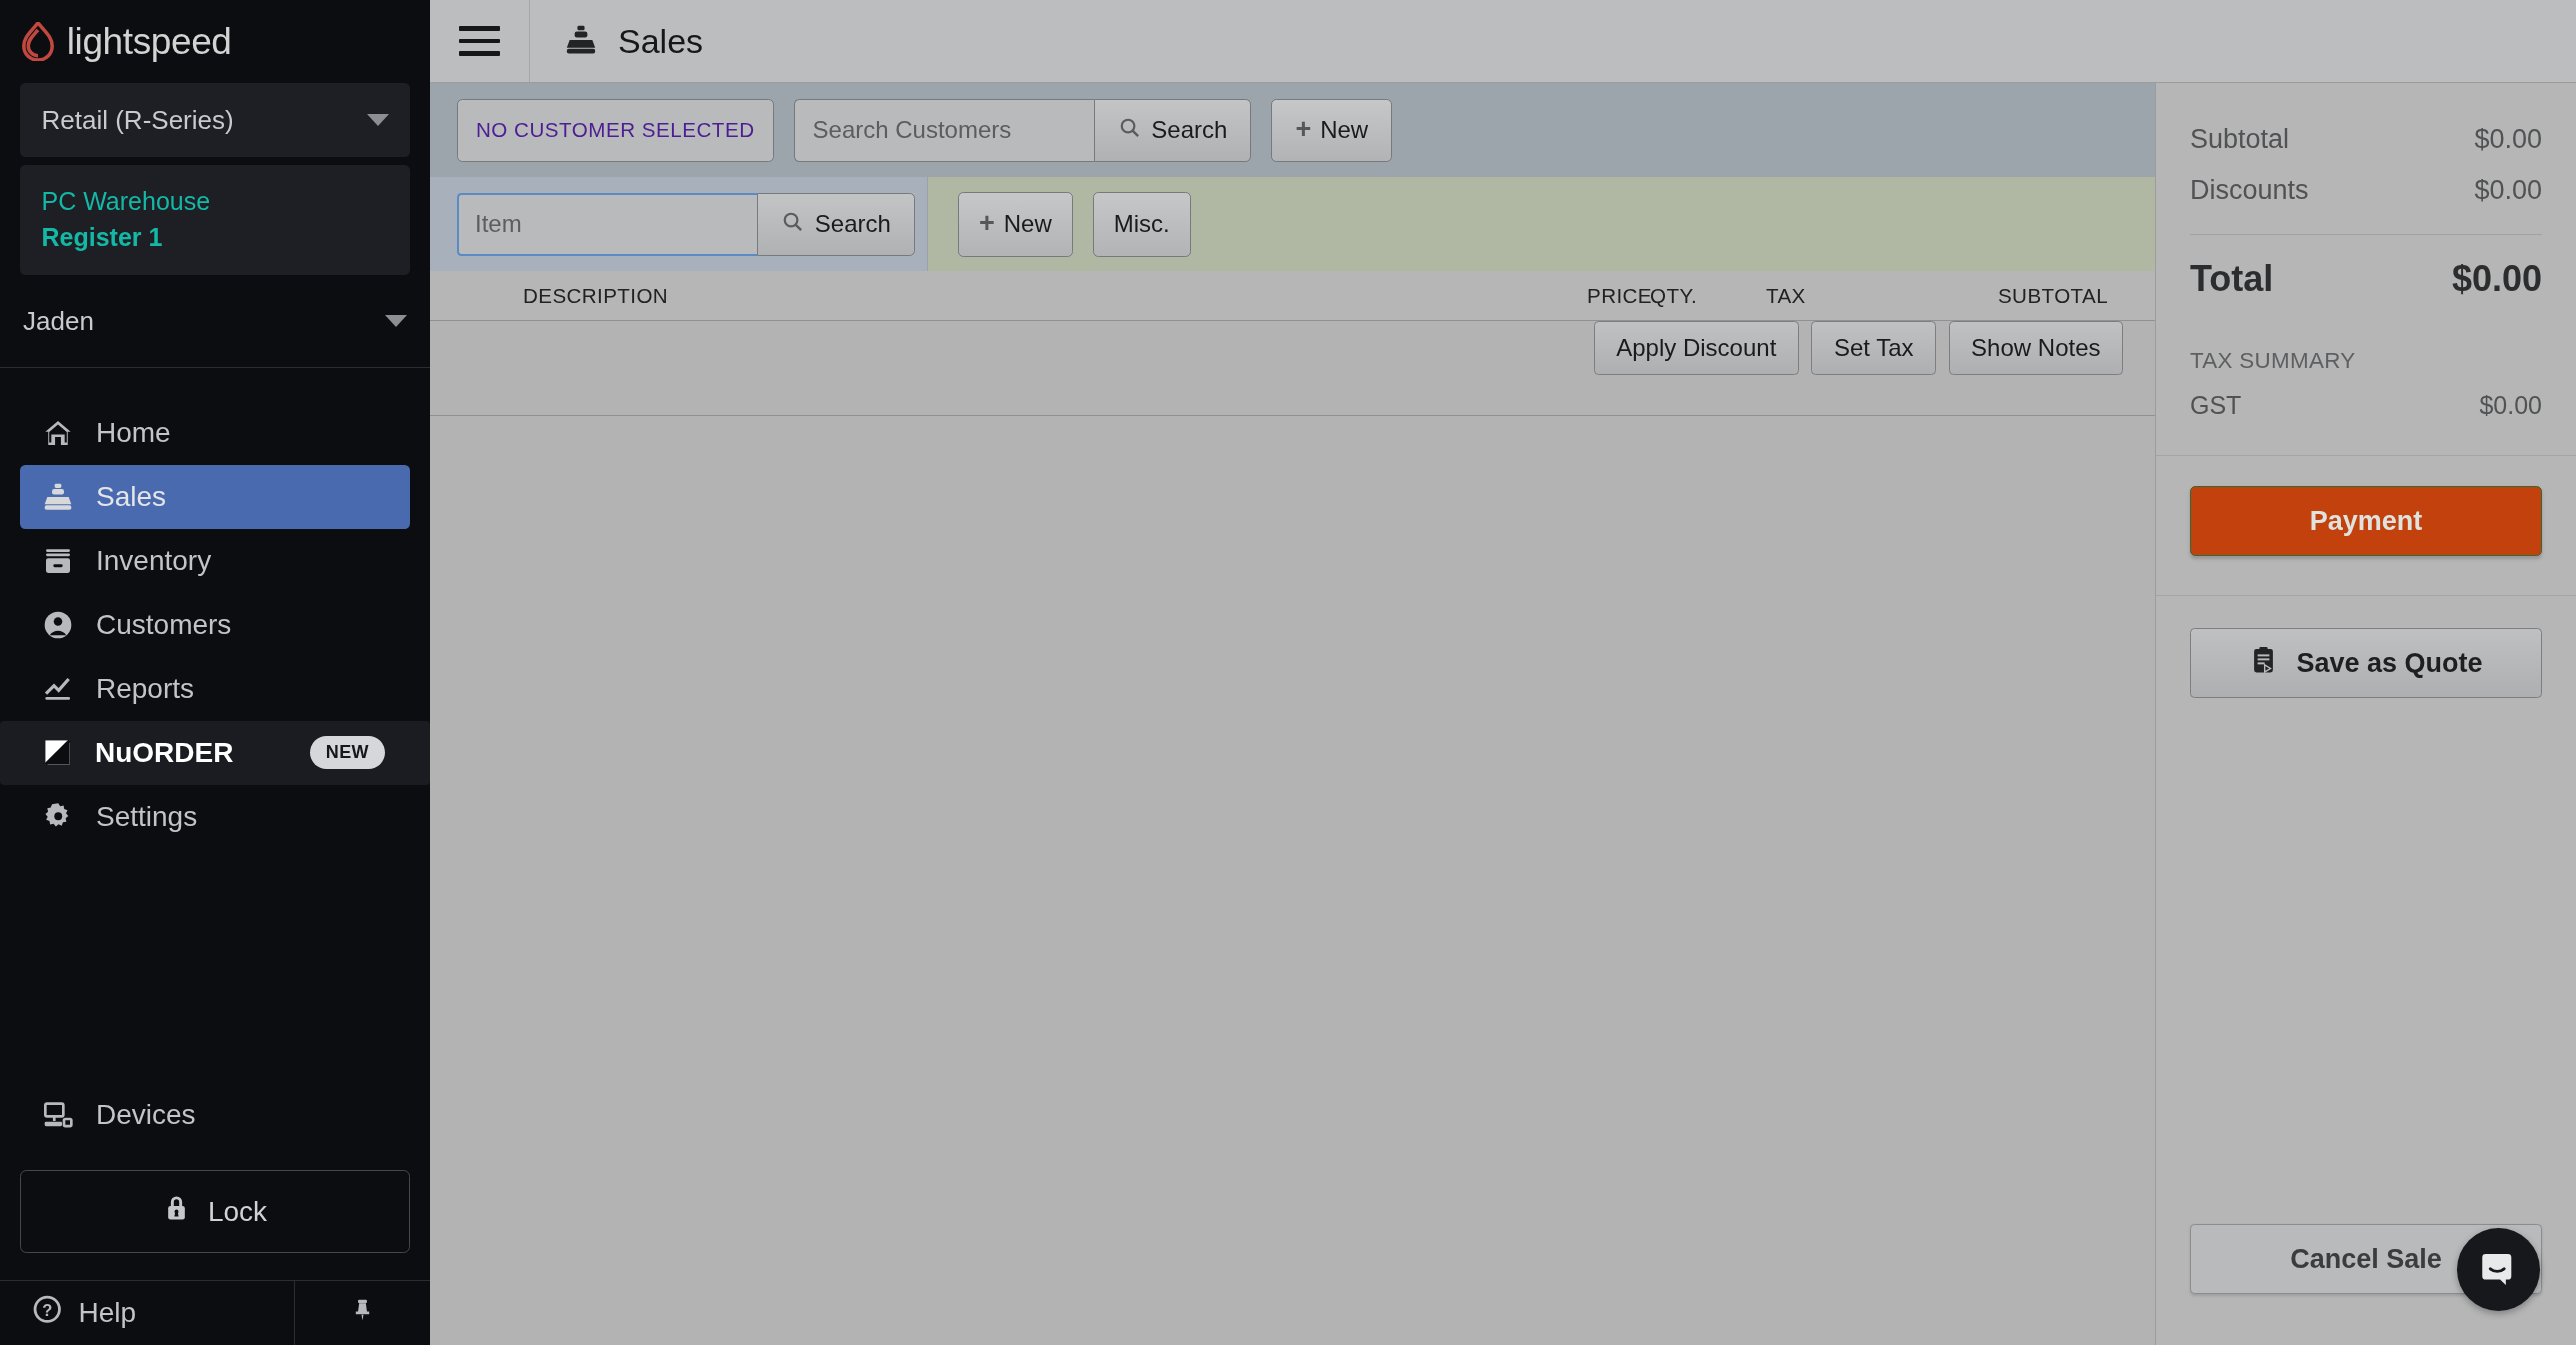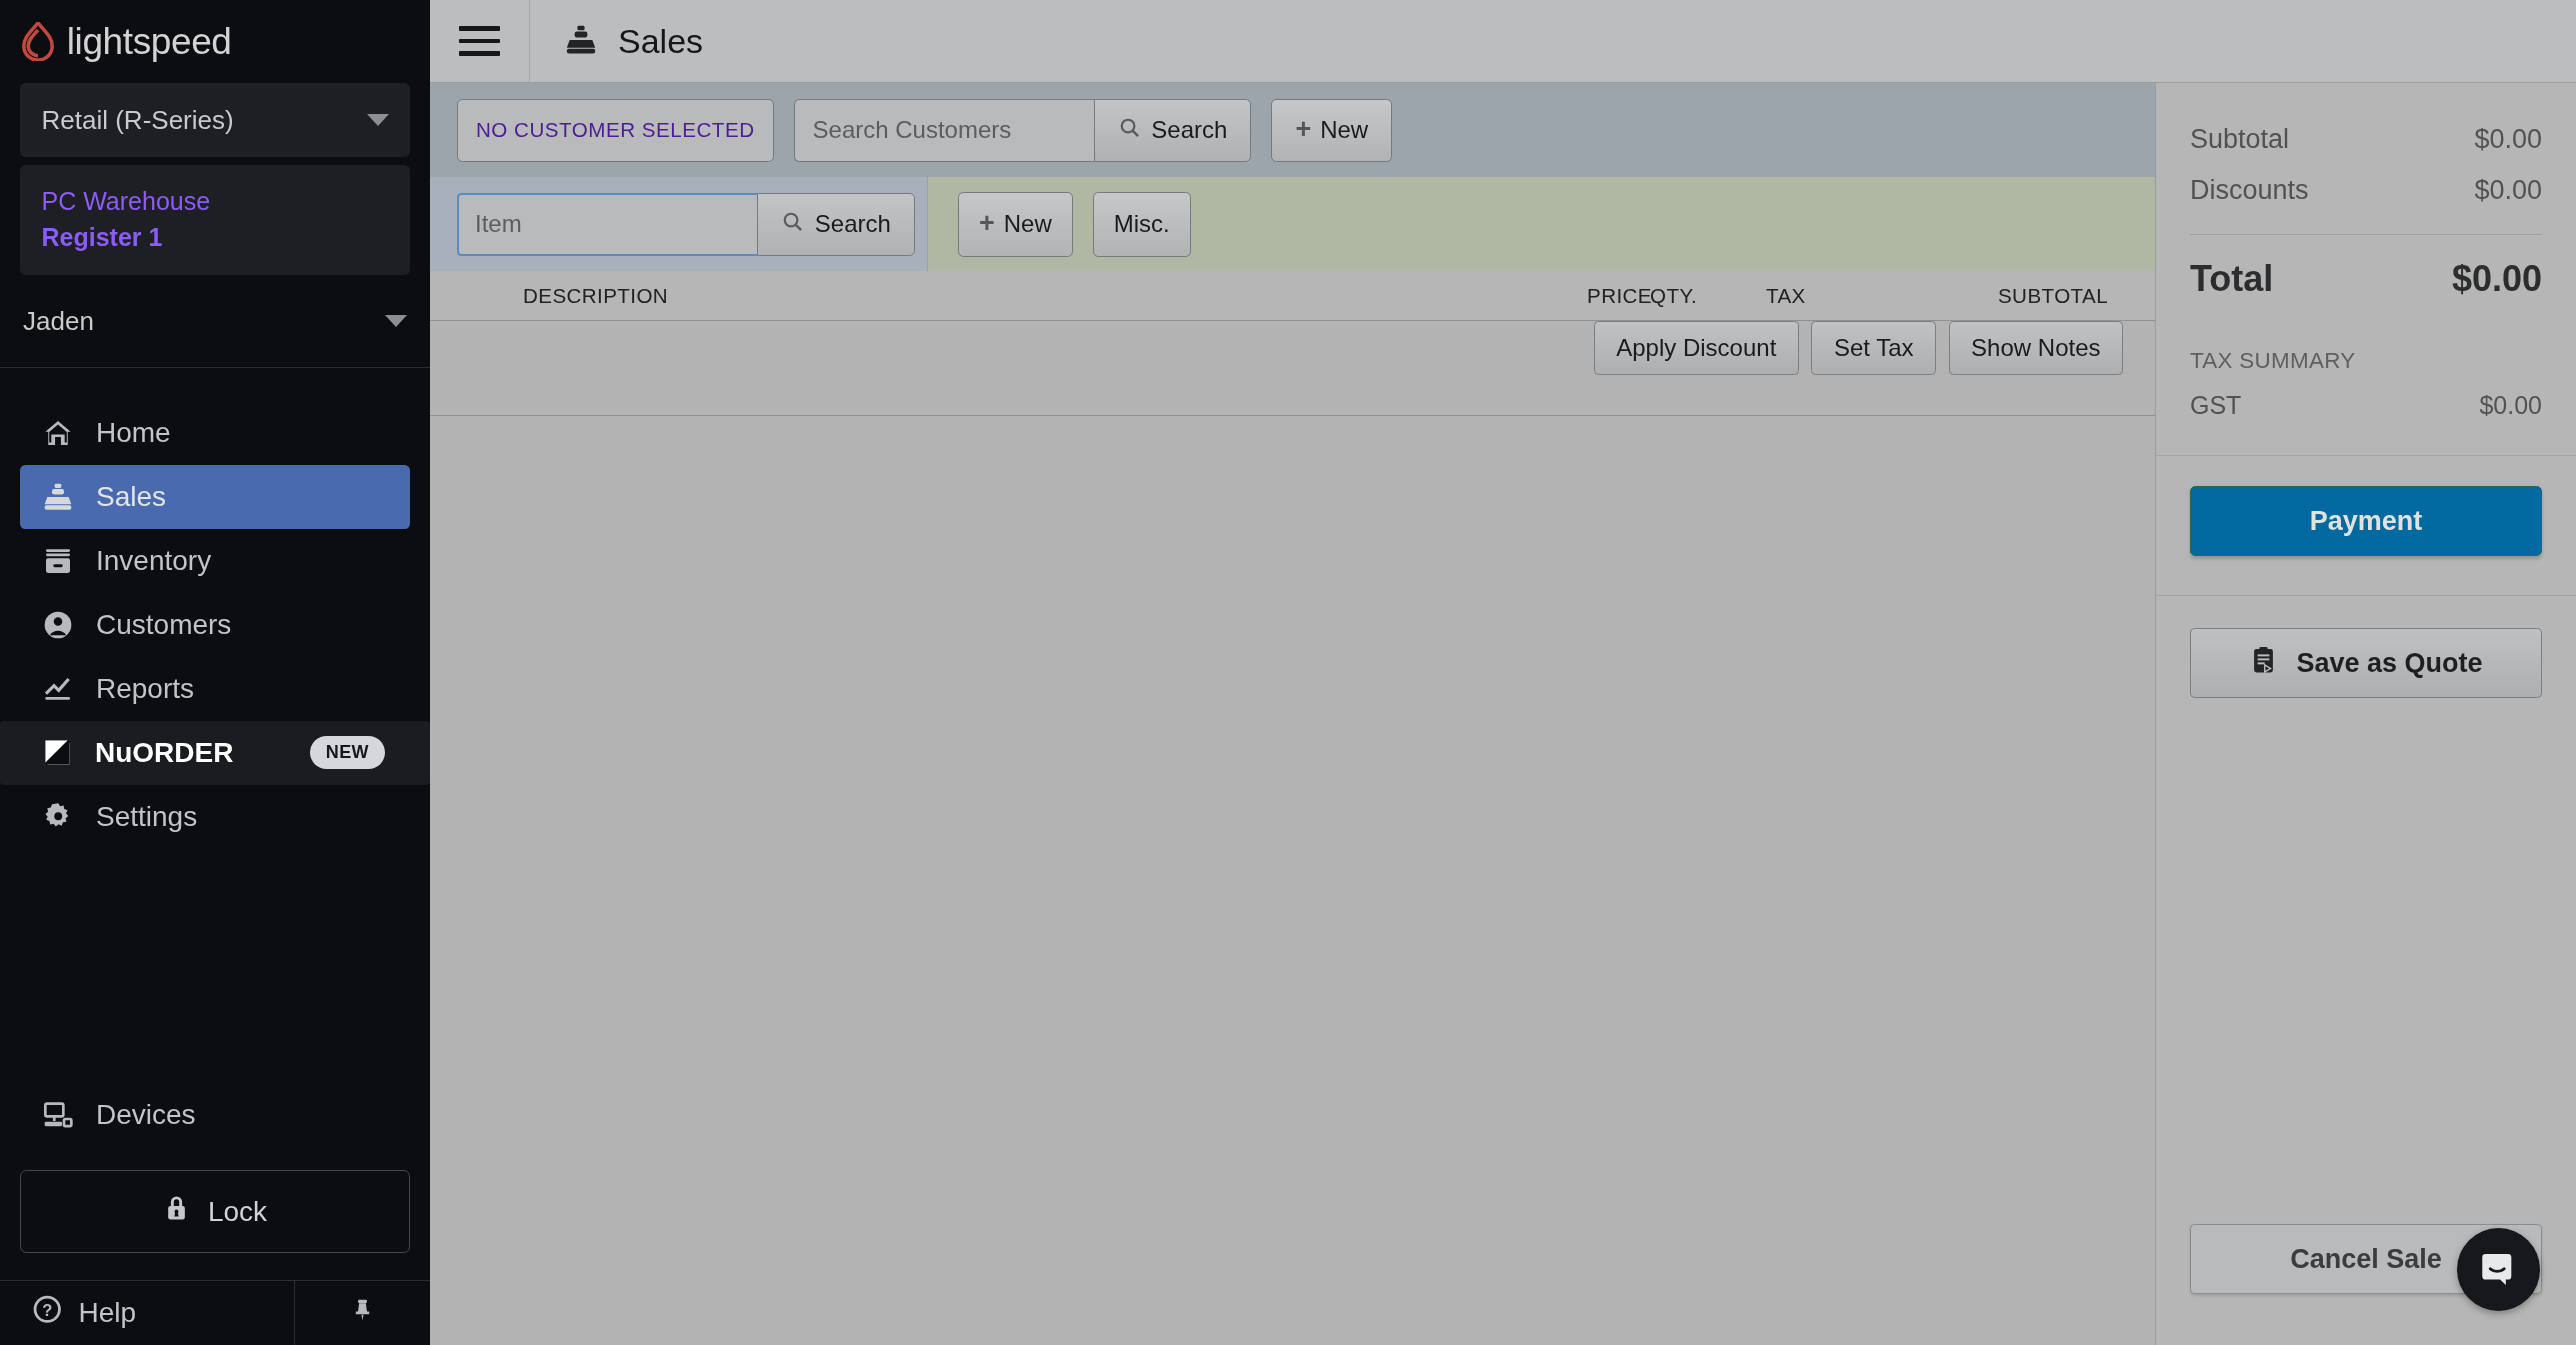--- a/index.html
+++ b/index.html
@@ -24,21 +24,21 @@
   .store-select {
     margin: 0 20px; height: 74px; background: #1d1f24; border-radius: 5.4px;
     display: flex; align-items: center; padding: 0 21.5px;
     color: #c9cacc; font-size: 26px; justify-content: space-between; cursor: pointer;
   }
   .caret { width: 0; height: 0; border-left: 11.7px solid transparent;
            border-right: 11.7px solid transparent; border-top: 12.6px solid #8c8e93; }
 
   .register-box {
     margin: 8px 20px 0; background: #1d1f24; border-radius: 5.4px;
-    padding: 18px 21.5px 20px; color: #8b5cf6;
+    padding: 18px 21.5px 20px; color: #14b8a6;
   }
   .register-box .r1 { font-size: 25px; line-height: 36px; }
   .register-box .r2 { font-size: 25px; line-height: 36px; font-weight: 700; }
 
   .user-row {
     height: 93px; display: flex; align-items: center; justify-content: space-between;
     padding: 0 23px 0 23px; color: #c9cacc; font-size: 26px; cursor: pointer;
     border-bottom: 0.9px solid #2b2d33;
   }
 
@@ -172,21 +172,21 @@
   .totals { padding: 30.5px 34px 0; }
   .trow { display: flex; justify-content: space-between; align-items: baseline;
           font-size: 27px; color: #515254; padding: 10px 0; }
   .divider { height: 0.9px; background: #a0a1a2; margin: 18px 0 12.6px; }
   .trow.total { font-size: 36px; font-weight: 700; color: #2c2d2f; padding: 10.8px 0 16px; }
   .tax-summary-label { font-size: 22.4px; color: #5e5f61; padding: 32px 0 9px; letter-spacing: 0.3px; }
   .trow.small { font-size: 25px; padding: 8px 0; }
 
   .pay-section { border-top: 0.9px solid #a4a5a6; margin-top: 27px; padding: 30.5px 34px 39px; }
   .payment-btn {
-    height: 70px; width: 100%; background: #0369a1; border: 0.9px solid #2f6b37;
+    height: 70px; width: 100%; background: #c2410c; border: 0.9px solid #2f6b37;
     border-radius: 5.4px; color: #dfe3e0; font-size: 27px; font-weight: 700;
     display: flex; align-items: center; justify-content: center; cursor: pointer;
     box-shadow: 0 2.7px 3.6px rgba(0,0,0,0.18);
   }
   .quote-section { border-top: 0.9px solid #a4a5a6; padding: 32px 34px 0; }
   .quote-btn {
     height: 70px; width: 100%; border: 0.9px solid #7c7e81; border-radius: 4.5px;
     background: linear-gradient(#bfc0c1, #aeafb0); color: #1e1f21; font-size: 27px;
     font-weight: 700; display: flex; align-items: center; justify-content: center;
     gap: 18px; cursor: pointer;

